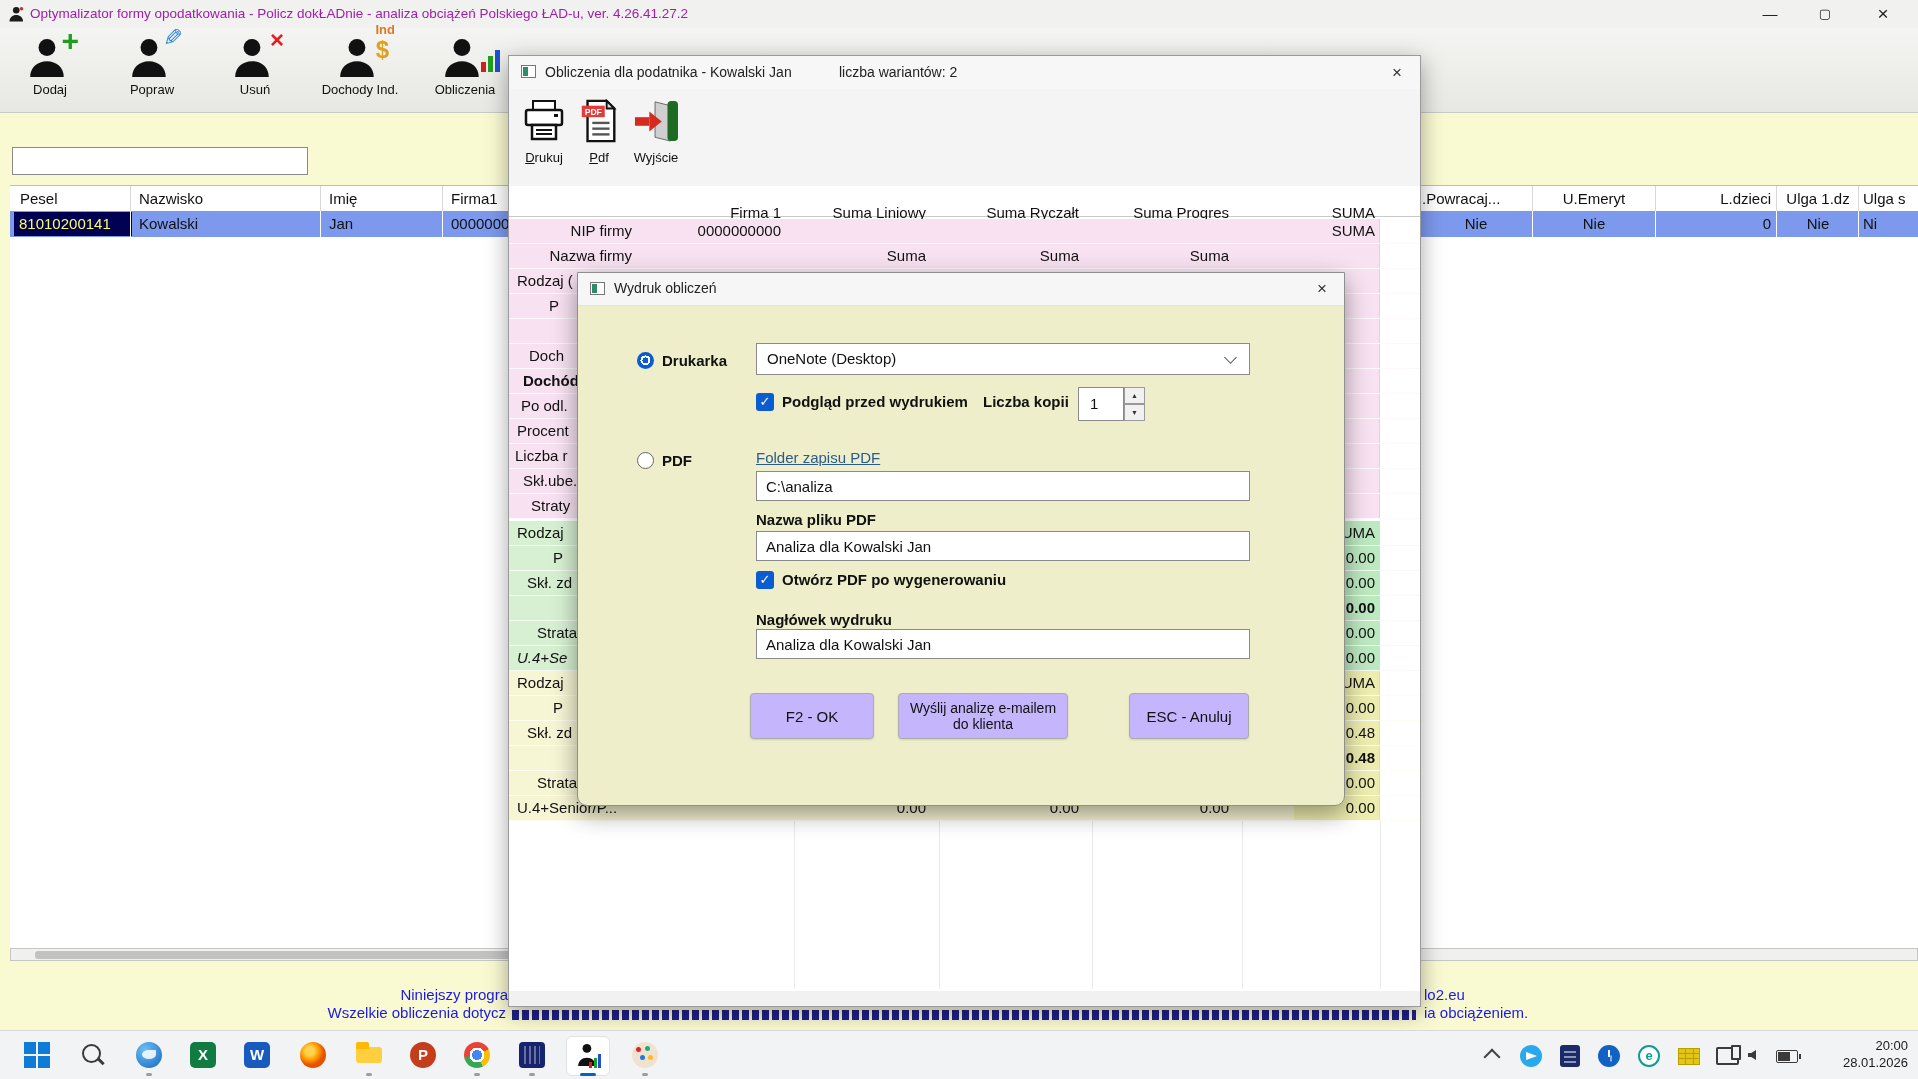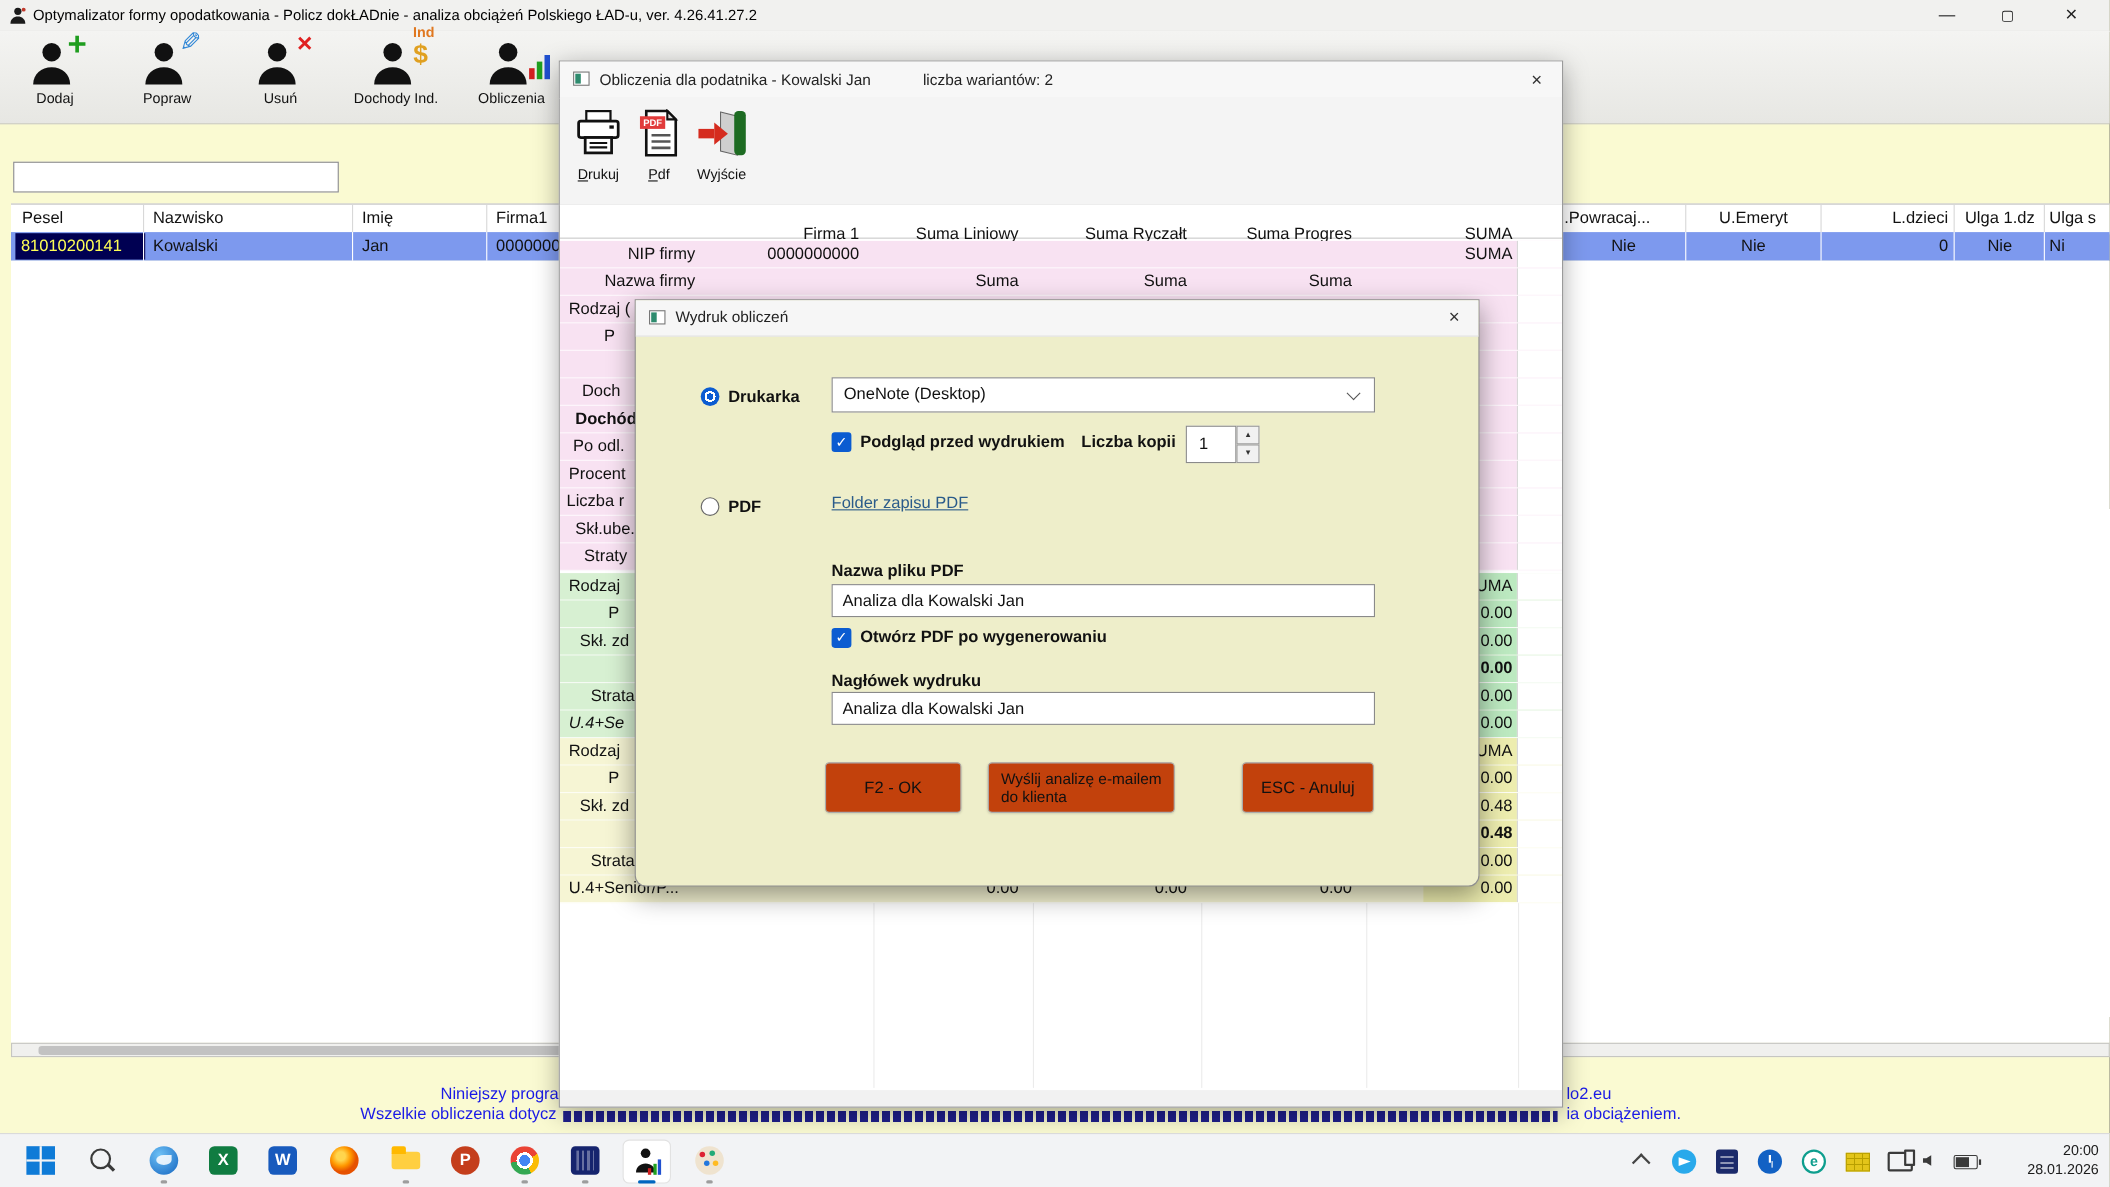--- a/index.html
+++ b/index.html
@@ -1,21 +1,21 @@
 <!DOCTYPE html>
 <html><head>
 <meta charset="utf-8">
 <style>
   html,body{margin:0;padding:0;background:#444;}
   .screen{position:relative;width:1918px;height:1079px;overflow:hidden;
     font-family:"Liberation Sans","DejaVu Sans",sans-serif;background:#fafad2;color:#111;}
 
   
   .mw-title{position:absolute;left:0;top:0;width:1918px;height:28px;background:#f1f1ef;border-bottom:1px solid #dcdcdc;}
-  .mw-title .ttl{position:absolute;left:30px;top:6px;font-size:13.5px;color:#000000;white-space:nowrap;}
+  .mw-title .ttl{position:absolute;left:30px;top:6px;font-size:13.5px;color:#a21caf;white-space:nowrap;}
   .appico{position:absolute;left:8px;top:5px;width:18px;height:18px;}
   .winbtn{position:absolute;top:0;width:46px;height:28px;text-align:center;line-height:28px;font-size:15px;color:#222;}
   
   .mw-toolbar{position:absolute;left:0;top:28px;width:1918px;height:84px;
     background:linear-gradient(#f4f4f2,#e7e7e3);border-bottom:1px solid #c9c9c5;}
   .tbbtn{position:absolute;top:6px;width:96px;height:74px;display:flex;flex-direction:column;align-items:center;}
   .person{position:relative;width:46px;height:46px;}
   .person svg{position:absolute;left:0;top:3px;}
   .badge{position:absolute;font-weight:bold;}
   .b-plus{right:-6px;top:-10px;color:#1f9d1f;font-size:30px;}
@@ -95,22 +95,22 @@
   .chev{position:absolute;right:14px;top:9px;width:8px;height:8px;border-right:1.8px solid #555;
     border-bottom:1.8px solid #555;transform:rotate(45deg);}
   .dinput{position:absolute;left:178px;width:494px;height:30px;background:#fff;border:1px solid #8a8a8a;
     box-sizing:border-box;font-size:15px;padding:0 9px;font-family:inherit;color:#111;}
   .dlink{position:absolute;font-size:15px;color:#2a5b8a;text-decoration:underline;white-space:nowrap;}
   .spinbox{position:absolute;left:500px;top:114px;width:46px;height:34px;background:#fff;border:1px solid #8a8a8a;box-sizing:border-box;}
   .spinbox span{position:absolute;left:11px;top:7px;font-size:15px;}
   .spinarrows{position:absolute;left:546px;top:114px;width:21px;height:34px;}
   .sbtn{position:absolute;left:0;width:21px;height:17px;background:#f1f1f1;border:1px solid #999;box-sizing:border-box;
     font-size:7px;text-align:center;line-height:15px;color:#333;}
-  .dbtn{position:absolute;background:#c2410c;border:1px solid #ababab;border-radius:4px;
-    display:flex;align-items:center;justify-content:center;font-size:15px;color:#111;
+  .dbtn{position:absolute;background:#c4b5fd;border:1px solid #ababab;border-radius:4px;
+    display:flex;align-items:center;justify-content:center;text-align:center;font-size:15px;color:#111;
     box-shadow:0 1px 2px rgba(0,0,0,.12);box-sizing:border-box;white-space:pre-line;font-family:inherit;}
 
   
   .taskbar{position:absolute;left:0;top:1030px;width:1918px;height:49px;background:#f2f3f5;border-top:1px solid #dadada;z-index:60;}
   .tb-ico{position:absolute;top:11px;width:26px;height:26px;}
   .dot{position:absolute;top:42px;width:6px;height:3px;border-radius:2px;background:#9d9d9d;}
   .activepill{position:absolute;top:42px;width:16px;height:3px;border-radius:2px;background:#0067c0;}
   .activetile{position:absolute;left:566px;top:5px;width:44px;height:40px;background:#fff;border:1px solid #e2e2e2;border-radius:6px;box-sizing:border-box;}
   .ico-start{background:
     linear-gradient(#f2f3f5,#f2f3f5) 50% 0/2px 100% no-repeat,
@@ -516,20 +516,21 @@
         <span>1</span>
       </div>
     <div class="spinarrows">
       <span class="sbtn" style="top:0">▲</span>
       <span class="sbtn" style="top:17px">▼</span>
     </div>
 
     <span class="radio" style="left:59px;top:179px"></span>
     <span class="dlbl" style="left:84px;top:179px">PDF</span>
     <a class="dlink" style="left:178px;top:176px">Folder zapisu PDF</a>
+    <input class="dinput" style="top: 198px;" value="C:\analiza">
 
     <span class="dlbl" style="left:178px;top:238px">Nazwa pliku PDF</span>
     <input class="dinput" style="top: 258px;" value="Analiza dla Kowalski Jan">
 
     <span class="check" style="left:178px;top:298px">✓</span>
     <span class="dlbl" style="left:204px;top:298px">Otwórz PDF po wygenerowaniu</span>
 
     <span class="dlbl" style="left:178px;top:338px">Nagłówek wydruku</span>
     <input class="dinput" style="top: 356px;" value="Analiza dla Kowalski Jan">
 

